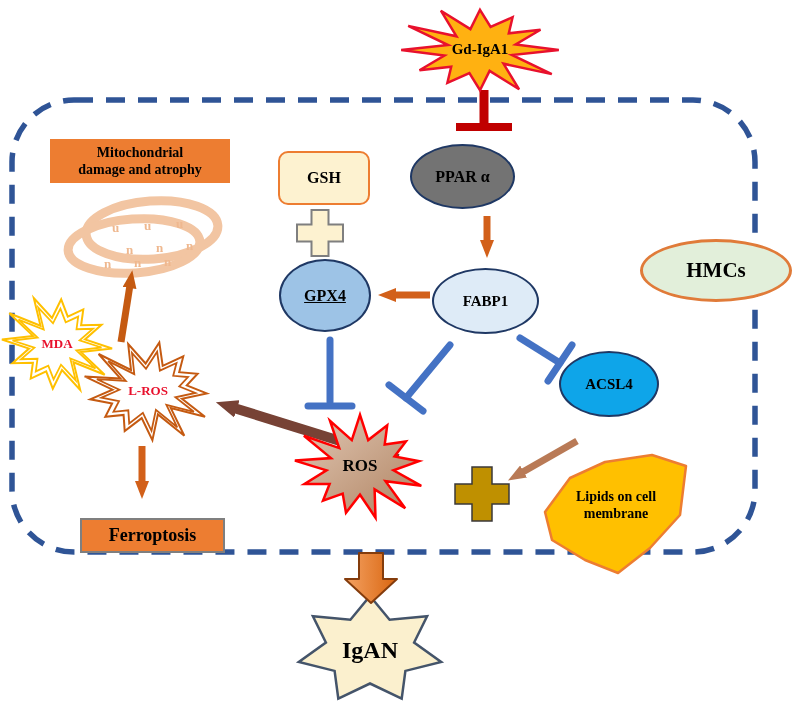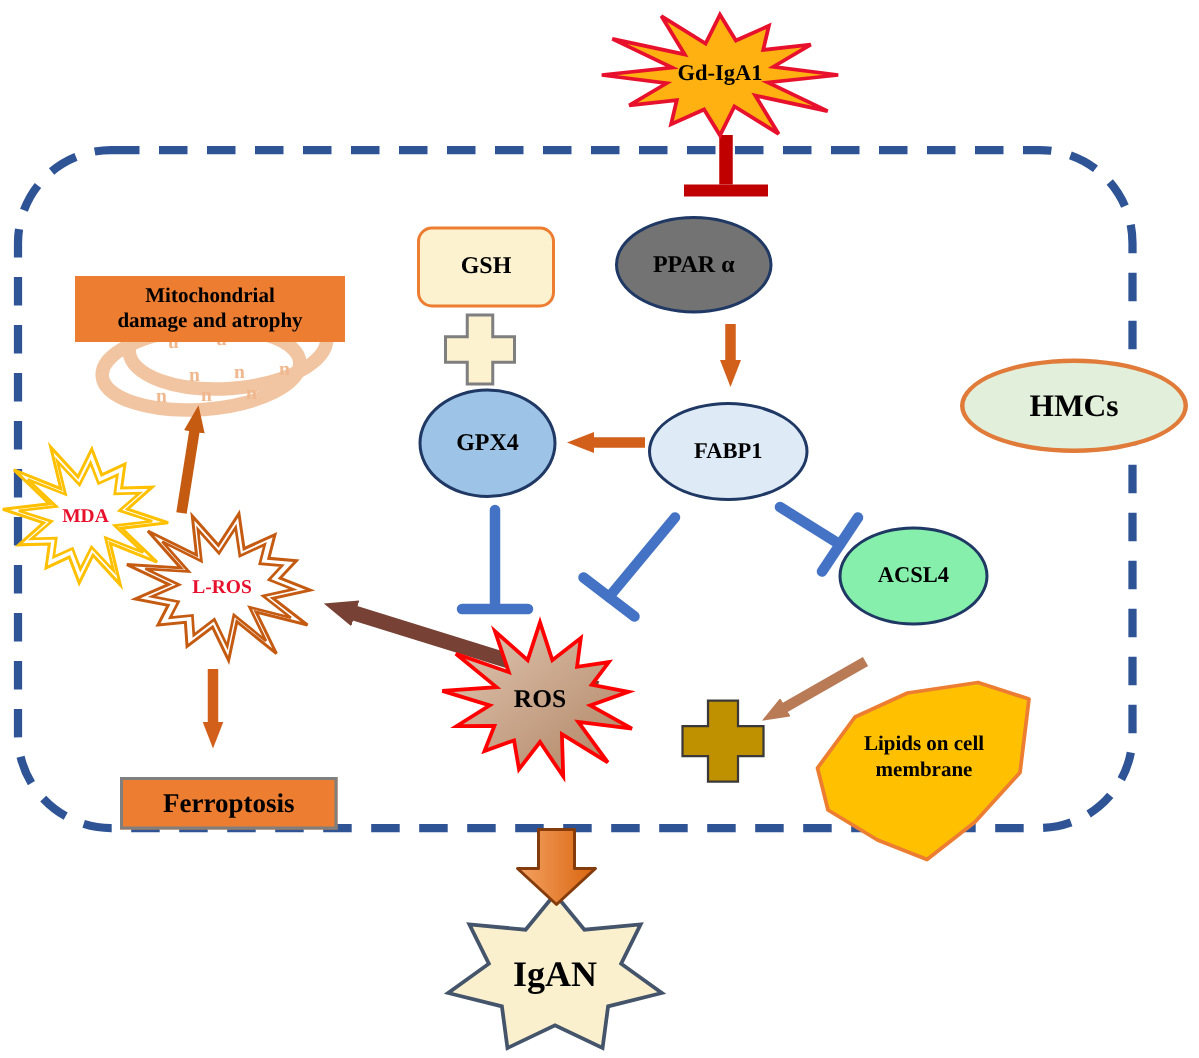--- a/index.html
+++ b/index.html
@@ -102,37 +102,37 @@
   </svg>
 
   <div class="node ellipse" style="left:410px;top:144px;width:105px;height:65px;background:#737373;border:2.5px solid #1F3864;font-size:16px;">
     <span>PPAR α</span>
   </div>
 
   <div class="node" style="left:278px;top:151px;width:92px;height:54px;background:#FDF2D0;border:2.5px solid #ED7D31;border-radius:10px;font-size:16px;">
     <span>GSH</span>
   </div>
 
-  <div class="node ellipse" style="left:279px;top:259px;width:92px;height:73px;background:#9DC3E6;border:2.5px solid #1F3864;font-size:16px;">
+  <div class="node ellipse" style="left:279px;top:259px;width:92px;height:73px;background:#9DC3E6;border:2.5px solid #1F3864;font-size:16px;text-decoration:underline;">
     <span>GPX4</span>
   </div>
 
   <div class="node ellipse" style="left:432px;top:268px;width:107px;height:66px;background:#DEEBF7;border:2.5px solid #1F3864;font-size:15px;">
     <span>FABP1</span>
   </div>
 
   <div class="node ellipse" style="left:640px;top:239px;width:152px;height:63px;background:#E2EFDA;border:3px solid #E07B39;font-size:21px;text-align:center;">
     <span>HMCs</span>
   </div>
 
-  <div class="node ellipse" style="left:559px;top:351px;width:100px;height:66px;background:#86efac;border:2.5px solid #1F3864;font-size:15px;">
+  <div class="node ellipse" style="left:559px;top:351px;width:100px;height:66px;background:#0ea5e9;border:2.5px solid #1F3864;font-size:15px;">
     <span>ACSL4</span>
   </div>
 
-  <div class="node" style="left:50px;top:139px;width:180px;height:44px;background:#ED7D31;font-size:14px;margin-top:45px;">
+  <div class="node" style="left:50px;top:139px;width:180px;height:44px;background:#ED7D31;font-size:14px;">
     <div>
       <div>Mitochondrial</div>
       <div>damage and atrophy</div>
     </div>
   </div>
 
   <div class="node" style="left:80px;top:504px;width:145px;height:35px;background:#ED7D31;border:2px solid #7F7F7F;font-size:18px;margin-top:14px;">
     <span>Ferroptosis</span>
   </div>
 

